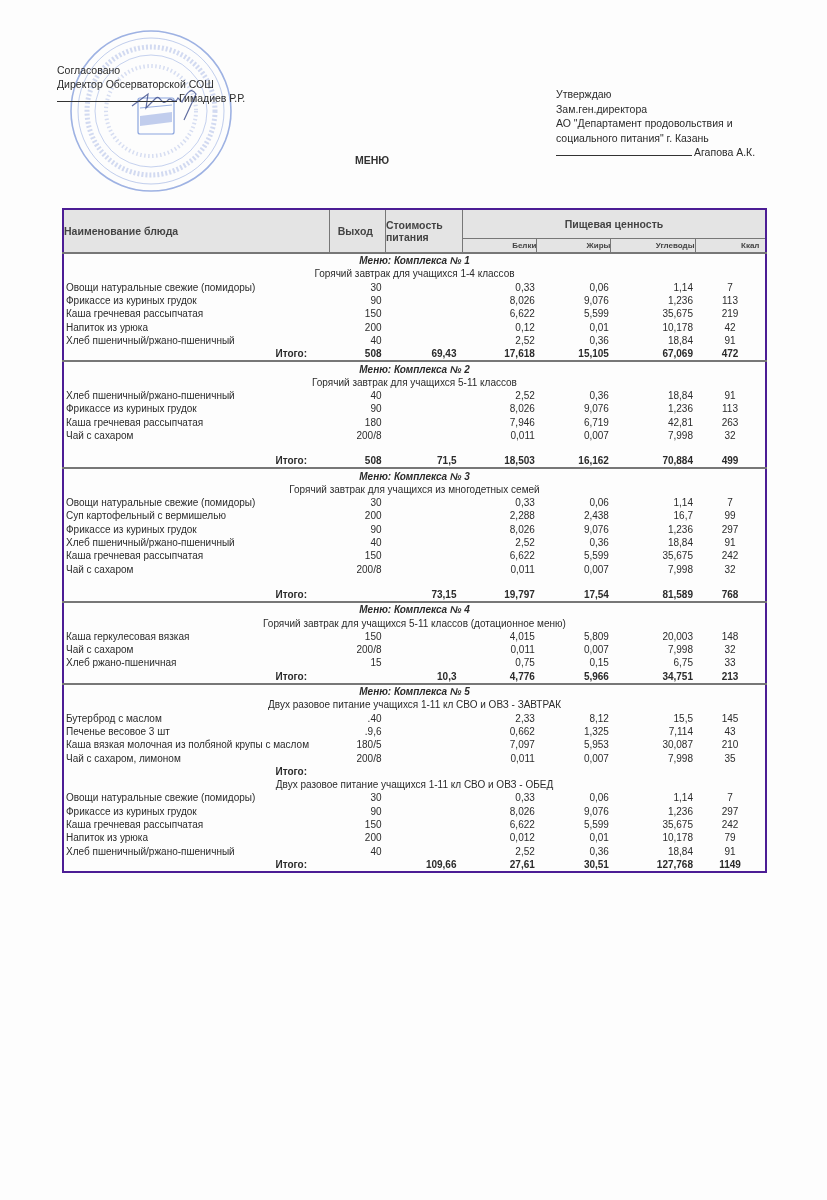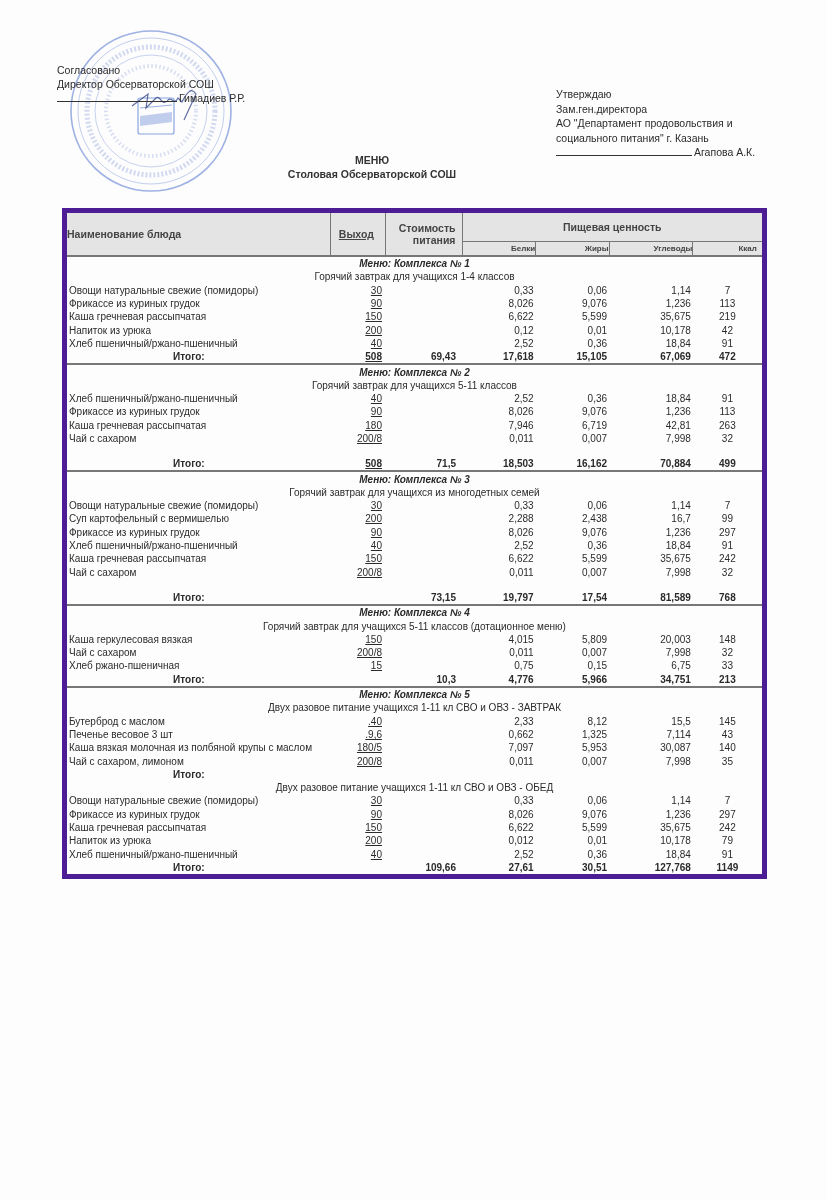--- a/index.html
+++ b/index.html
@@ -25,38 +25,38 @@
   .approved-right .sig-line {
     display: inline-block; width: 136px; border-bottom: 1px solid #333; height: 10px;
     vertical-align: baseline; margin-right: 2px;
   }
   .title-block {
     position: absolute; left: 0; width: 744px; top: 154px; text-align: center;
     font-size: 10.5px; line-height: 13.5px; font-weight: bold; color: #333;
   }
   .menu-table {
     position: absolute; left: 62px; top: 208px; width: 705px;
-    border: 5px solid #4c1d95; border-collapse: collapse; font-size: 10px;
+    border: 2px solid #4c1d95; border-collapse: collapse; font-size: 10px;
   }
   .menu-table th {
     background: #e4e4e4; color: #444; font-weight: bold; border: 1px solid #777;
     padding: 0;
   }
   .menu-table th.main { height: 28px; font-size: 10.5px; }
   .menu-table th.sub { height: 13px; font-size: 8px; font-weight: bold; padding-left: 40px; }
   .menu-table td { padding: 0 2px; height: 13.3px; line-height: 13px; white-space: nowrap; }
   .c-name { width: 278px; text-align: left; }
-  .c-out { width: 84px; text-align: right; padding-right: 4px !important; text-decoration: underline; }
+  .c-out { width: 84px; text-align: right; padding-right: 4px !important; }
   .c-cost { width: 96px; text-align: right; padding-right: 6px !important; }
   .c-n { width: 52px; text-align: right; }
   .c-k { width: 52px; text-align: center; }
   tr.sec-title td { text-align: center; font-style: italic; font-weight: bold; border-top: 2px solid #777; }
   tr.sec-sub td { text-align: center; }
   tr.total td { font-weight: bold; }
-  tr.total td.lbl { text-align: center; padding-right: 22px; margin-left: 37px; }
+  tr.total td.lbl { text-align: right; padding-right: 22px; margin-left: 37px; }
   tr.spacer td { height: 12px; }
   .pen {
     position: absolute; left: 126px; top: 84px; pointer-events: none;
   }
 </style>
 </head>
 <body>
 
 <svg class="stamp" viewBox="0 0 166 166">
   <circle cx="83" cy="83" r="80" fill="none" stroke="#7d98da" stroke-width="1.6" opacity="0.75"></circle>
@@ -82,29 +82,28 @@
 <div class="approved-right">
   <div>Утверждаю</div>
   <div>Зам.ген.директора</div>
   <div>АО "Департамент продовольствия и</div>
   <div>социального питания" г. Казань</div>
   <div><span class="sig-line"></span><span>Агапова А.К.</span></div>
 </div>
 
 <div class="title-block">
   <div>МЕНЮ</div>
-  <div>Столовая Обсерваторской СОШ</div>
 </div>
 
 <table class="menu-table">
   <thead>
     <tr>
       <th class="main c-name" rowspan="2">Наименование блюда</th>
       <th class="main c-out" rowspan="2" style="text-align:center">Выход</th>
-      <th class="main c-cost" rowspan="2" style="text-align:right">Стоимость питания</th>
+      <th class="main c-cost" rowspan="2" style="text-align:left">Стоимость питания</th>
       <th class="main" colspan="4">Пищевая ценность</th>
     </tr>
     <tr>
       <th class="sub c-n">Белки</th>
       <th class="sub c-n">Жиры</th>
       <th class="sub c-n">Углеводы</th>
       <th class="sub c-k">Ккал</th>
     </tr>
   </thead>
   <tbody id="menu-body">
@@ -360,21 +359,21 @@
         <td class="c-n">7,114</td>
         <td class="c-k">43</td>
       </tr>
       <tr>
         <td class="c-name">Каша вязкая молочная из полбяной крупы с маслом</td>
         <td class="c-out">180/5</td>
         <td class="c-cost"></td>
         <td class="c-n">7,097</td>
         <td class="c-n">5,953</td>
         <td class="c-n">30,087</td>
-        <td class="c-k">140</td>
+        <td class="c-k">210</td>
       </tr>
       <tr>
         <td class="c-name">Чай с сахаром, лимоном</td>
         <td class="c-out">200/8</td>
         <td class="c-cost"></td>
         <td class="c-n">0,011</td>
         <td class="c-n">0,007</td>
         <td class="c-n">7,998</td>
         <td class="c-k">35</td>
       </tr>

